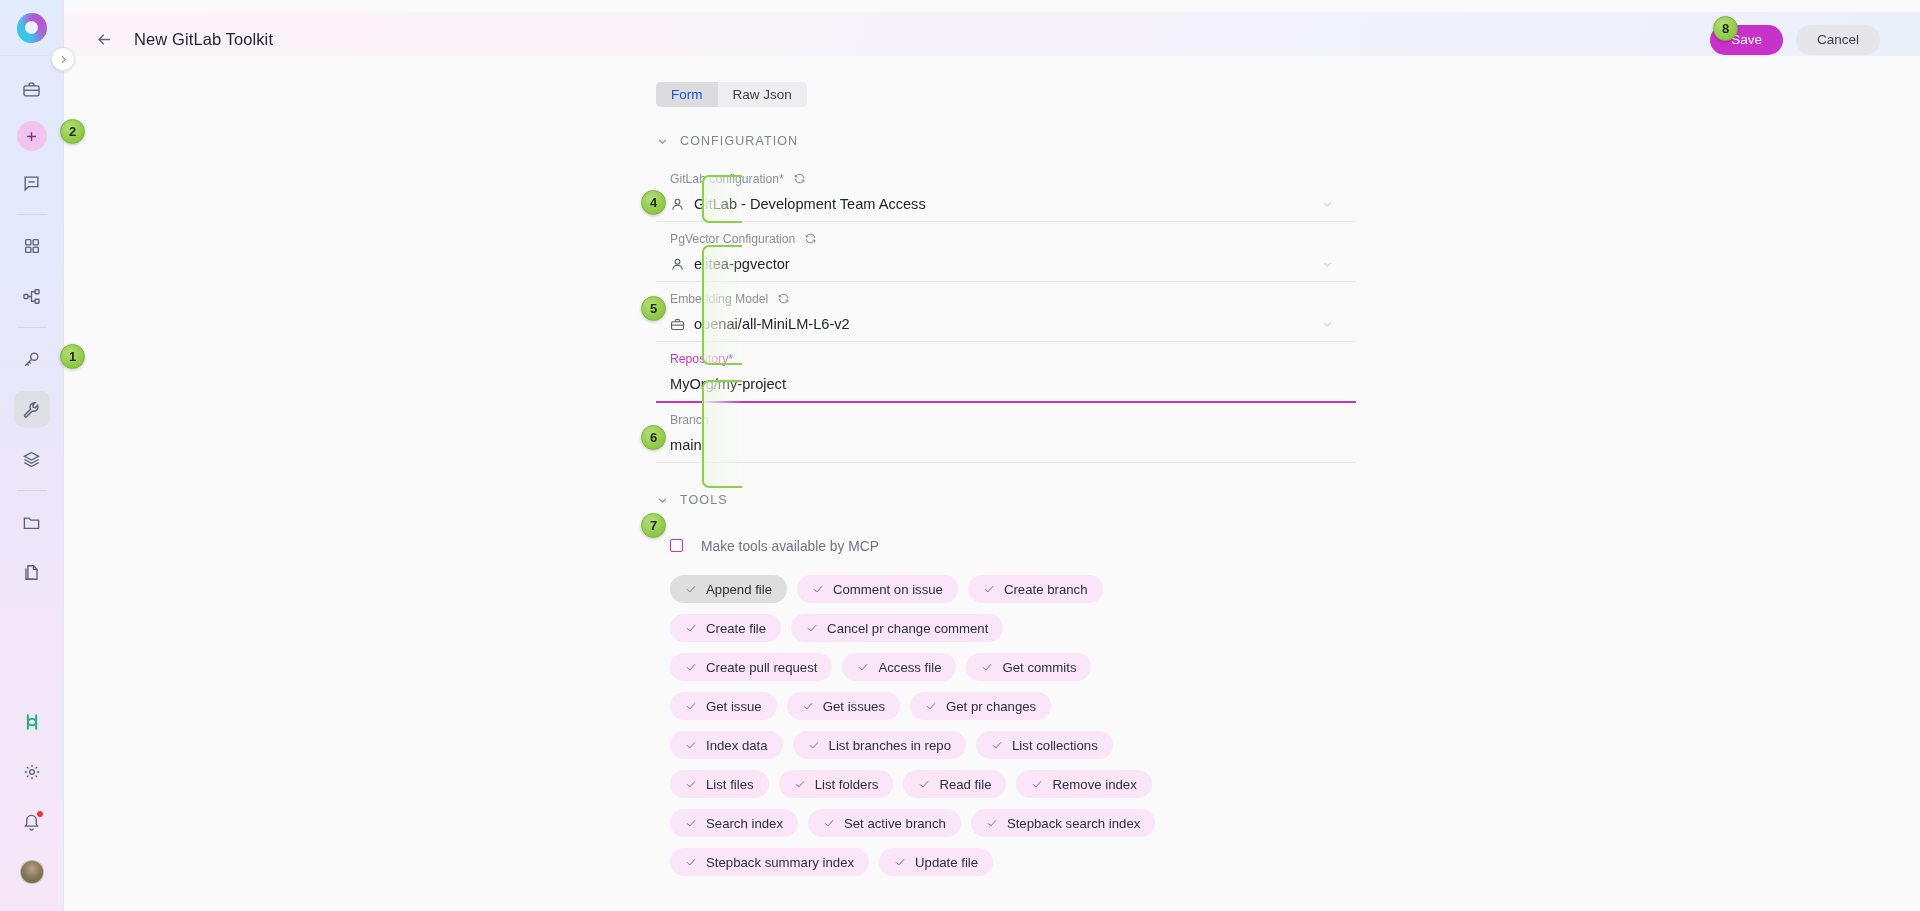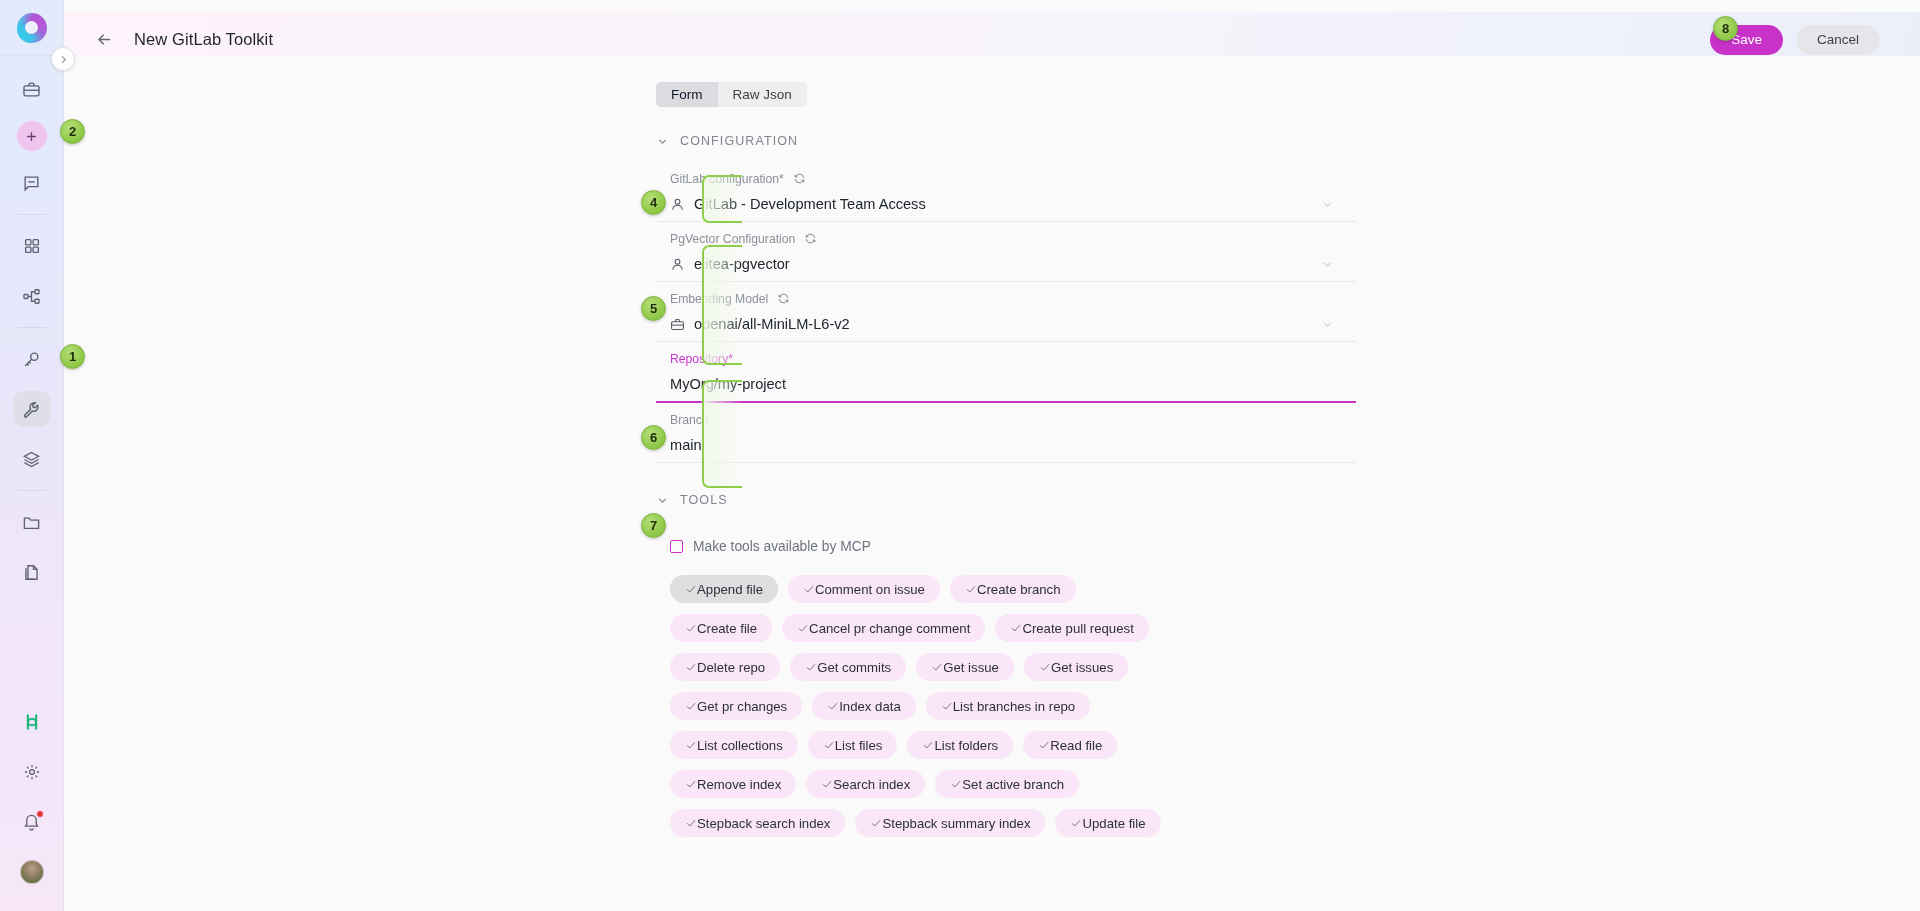--- a/index.html
+++ b/index.html
@@ -104,21 +104,21 @@
   .main {
     position: absolute; left: 64px; top: 56px;
     width: 1856px; height: 855px;
     background: #fafafa;
     overflow: hidden;
   }
   .content { position: absolute; left: 592px; top: 0; width: 700px; }
 
   .tabs { display: flex; margin-top: 26px; border-radius: 5px; overflow: hidden; width: fit-content; background: #eeeef0; }
   .tab { padding: 5px 15px; font-size: 13.5px; color: #404040; cursor: pointer; }
-  .tab.active { background: #dcdce0; color: #0f172a; }
+  .tab.active { background: #dcdce0; color: #1d4ed8; }
 
   .section-head {
     display: flex; align-items: center; gap: 11px;
     margin-top: 27px; color: #80858f;
     font-size: 12.5px; letter-spacing: 1.1px;
   }
   .chev { width: 13px; height: 13px; color: #80858f; }
 
   .field-group { position: relative; margin-top: 14px; }
   .field {
@@ -153,27 +153,27 @@
   .badge {
     position: absolute; width: 25px; height: 25px; border-radius: 50%;
     background: radial-gradient(circle at 38% 32%, #b6dd78 0%, #95cc4e 55%, #7fba3c 100%);
     border: 1px solid #79b238;
     color: #20300d; font-size: 13px; font-weight: bold;
     display: flex; align-items: center; justify-content: center;
     box-shadow: 0 1px 3px rgba(0,0,0,.22);
     z-index: 30;
   }
 
-  .mcp-row { display: flex; align-items: center; gap: 10px; margin: 32px 0 0 14px; }
+  .mcp-row { display: flex; gap: 18px; margin: 32px 0 0 14px; }
   .cbox { width: 13px; height: 13px; border: 1.6px solid #cc33cc; border-radius: 2px; }
   .mcp-label { font-size: 13.8px; color: #6f7481; }
 
   .chips { display: flex; flex-wrap: wrap; gap: 11px 10px; margin: 21px 0 0 14px; width: 500px; }
   .chip {
-    display: flex; align-items: center; 
+    display: flex; align-items: center; gap: 9px;
     height: 28px; padding: 0 15px; border-radius: 14px;
     background: #fae6f8; font-size: 13.2px; color: #2b303c;
     cursor: pointer; white-space: nowrap;
   }
   .chip.hover { background: #dedede; }
   .chip .tick { width: 12px; height: 12px; color: #6a6f7b; flex: 0 0 12px; }
   svg { display: block; }
 </style>
 </head>
 <body>
@@ -530,21 +530,21 @@
               </svg>
             </span>
             <span>Create pull request</span>
           </div>
           <div class="chip">
             <span class="tick">
               <svg width="12" height="12" viewBox="0 0 24 24" fill="none" stroke="currentColor" stroke-width="1.9">
                 <path d="M4 12.5l5.5 5.5L20 6.5"></path>
               </svg>
             </span>
-            <span>Delete repo</span>
+            <span>Access file</span>
           </div>
           <div class="chip">
             <span class="tick">
               <svg width="12" height="12" viewBox="0 0 24 24" fill="none" stroke="currentColor" stroke-width="1.9">
                 <path d="M4 12.5l5.5 5.5L20 6.5"></path>
               </svg>
             </span>
             <span>Get commits</span>
           </div>
           <div class="chip">

